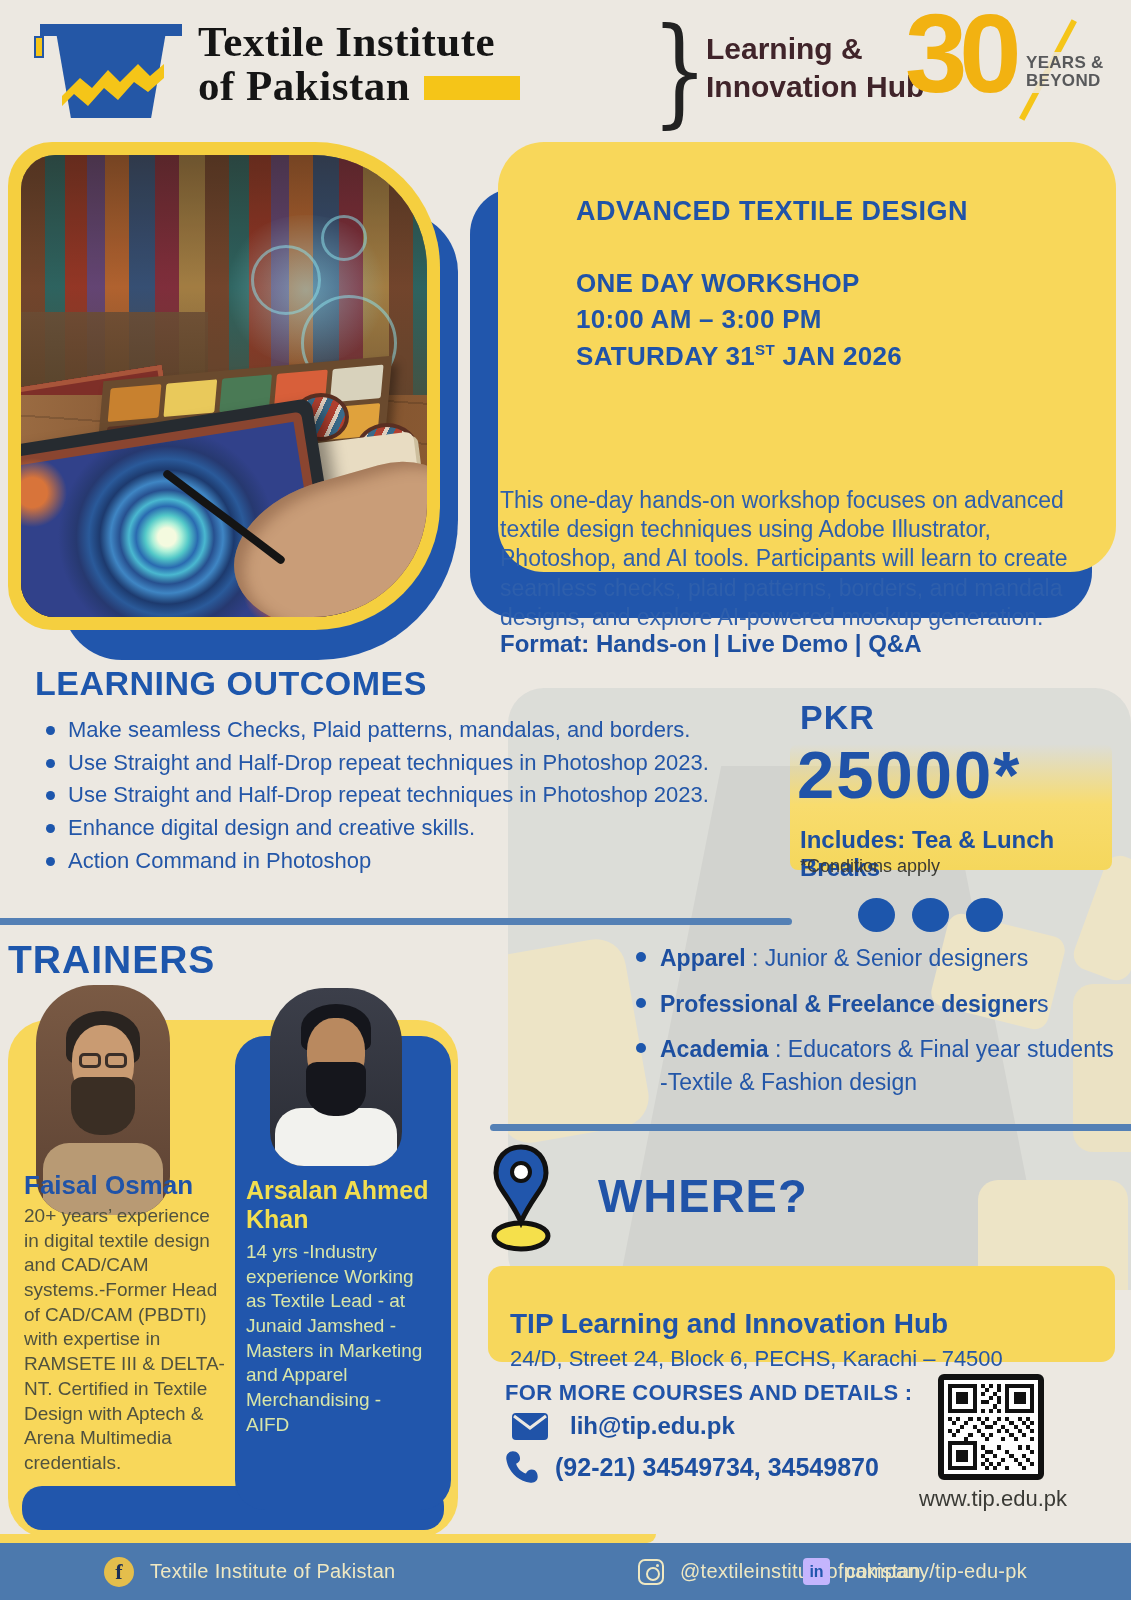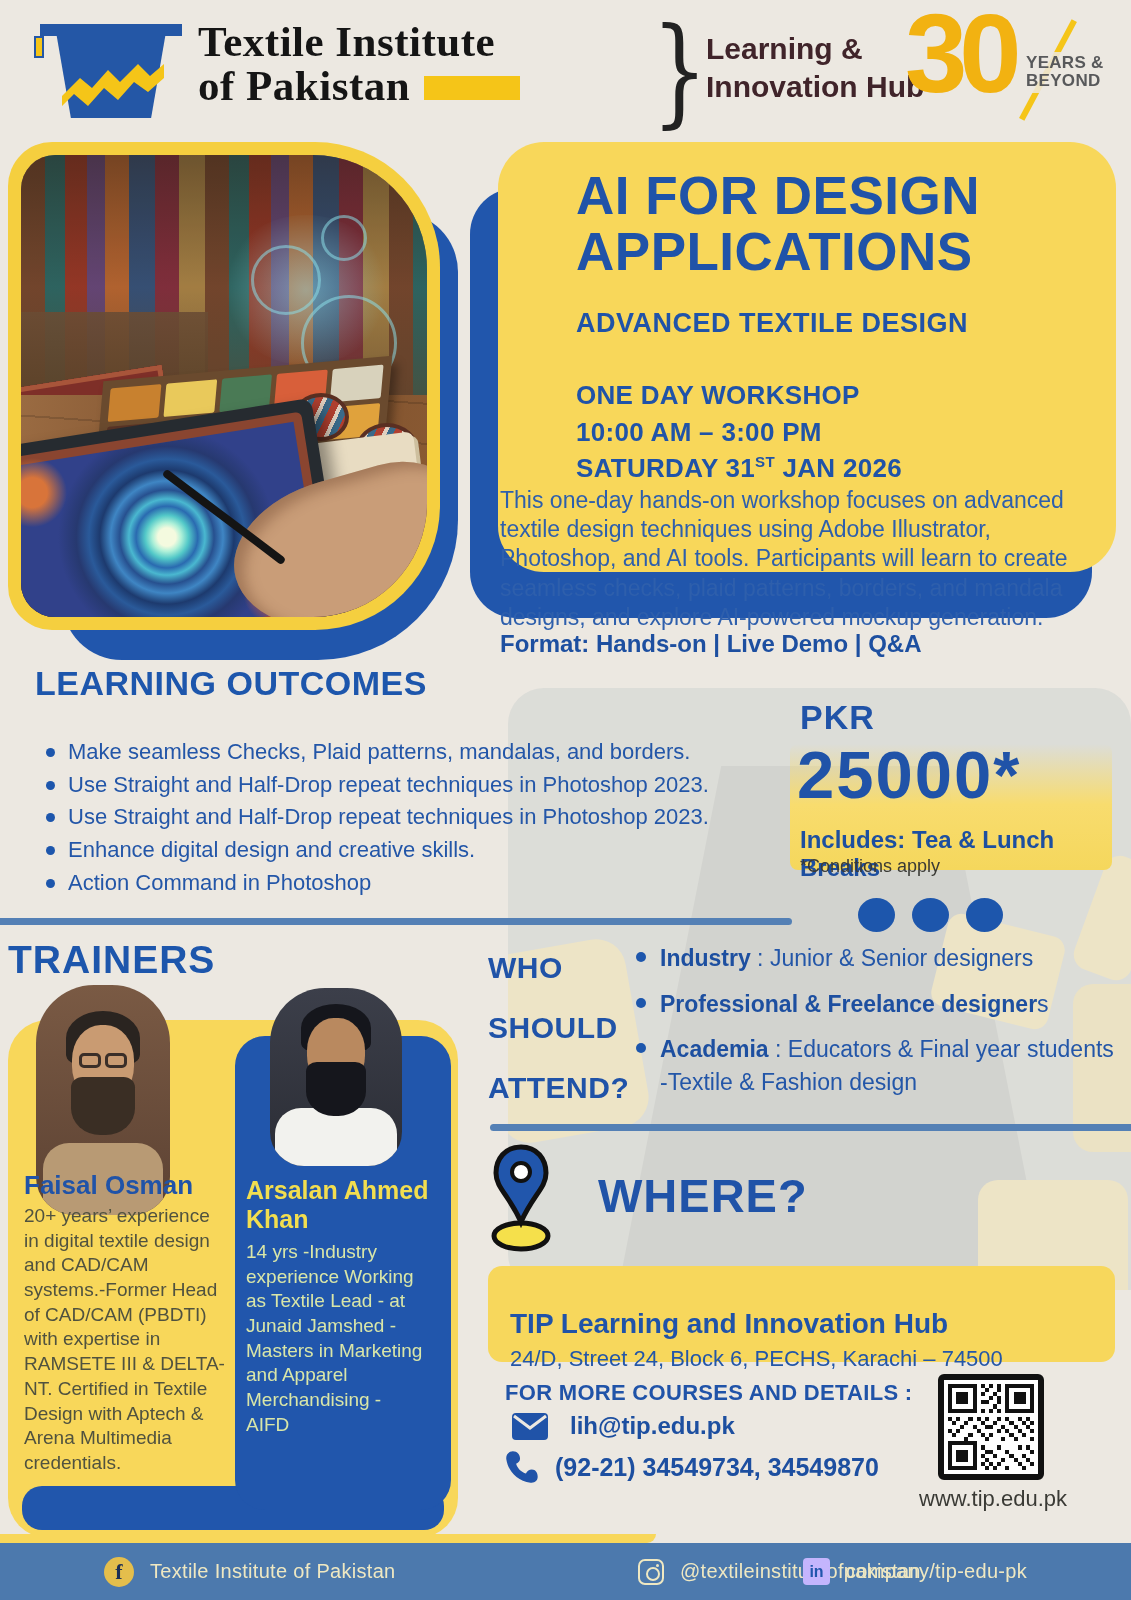--- a/index.html
+++ b/index.html
@@ -92,21 +92,21 @@
                border-radius:20px 0 0 20px; }
   .wm-beige3 { position:absolute; left:470px; bottom:0; width:150px; height:110px; background:#EDE4C6;
                border-radius:20px 20px 0 0; }
   .wm-beige4 { position:absolute; left:-20px; top:258px; width:150px; height:190px; background:#EDE4C6;
                transform:rotate(-10deg); border-radius:30px; }
   .wm-beige5 { position:absolute; left:580px; top:170px; width:60px; height:120px; background:#EDE4C6;
                transform:rotate(20deg); border-radius:16px; }
 
   
   .lo-heading { left:35px; top:664px; font-size:34px; font-weight:800; color:#1D56AC; letter-spacing:.5px; }
-  .lo-list { left:40px; top:740px; width:760px; list-style:none; }
+  .lo-list { left:40px; top:718px; width:760px; list-style:none; }
   .lo-list li { position:relative; padding-left:28px; font-size:22px; color:#2356A8; line-height:1.12;
                 margin-bottom:8px; }
   .lo-list li::before { content:""; position:absolute; left:6px; top:8px; width:9px; height:9px;
                 border-radius:50%; background:#1D56AC; }
 
   
   .price-band { left:790px; top:744px; width:322px; height:126px; border-radius:8px;
       background:linear-gradient(180deg,rgba(248,221,113,0) 0%,#F8DC6E 48%,#F5D75C 100%); }
   .price-cur { left:800px; top:698px; font-size:34px; font-weight:800; color:#2053A8; letter-spacing:1px; }
   .price-amt { left:797px; top:736px; font-size:67px; font-weight:800; color:#2053A8; letter-spacing:2px; }
@@ -240,24 +240,20 @@
       <div class="tablet">
         <div class="artwork"></div>
       </div>
       <div class="hand"></div>
       <div class="pen"></div>
     </div>
   </div>
 
   <div class="abs title-back z1"></div>
   <div class="abs title-card z2">
-    <div class="main-title">
-      <div>AI FOR DESIGN</div>
-      <div>APPLICATIONS</div>
-    </div>
     <div class="sub-title">ADVANCED TEXTILE DESIGN</div>
     <div class="workshop-block">
       <div>ONE DAY WORKSHOP</div>
       <div>10:00 AM – 3:00 PM</div>
       <div><span>SATURDAY 31</span><sup>ST</sup><span> JAN 2026</span></div>
     </div>
   </div>
   <p class="abs description z2">This one-day hands-on workshop focuses on advanced textile design techniques using Adobe Illustrator, Photoshop, and AI tools. Participants will learn to create seamless checks, plaid patterns, borders, and mandala designs, and explore AI-powered mockup generation.</p>
   <div class="abs format-line z2">Format: Hands-on | Live Demo | Q&amp;A</div>
 
@@ -312,27 +308,22 @@
     <div class="p-shirt" style="bottom:0;width:122px;height:58px;background:#f2f2ee;"></div>
     <div class="p-hair" style="top:16px;width:70px;height:48px;background:#15161c;"></div>
     <div class="p-face" style="top:30px;width:58px;height:70px;background:#b9895f;"></div>
     <div class="p-beard" style="top:74px;width:60px;height:54px;background:#15161c;"></div>
   </div>
   <div class="abs tr-name-f z4">Faisal Osman</div>
   <div class="abs tr-bio-f z4">20+ years’ experience in digital textile design and CAD/CAM systems.-Former Head of CAD/CAM (PBDTI) with expertise in RAMSETE III &amp; DELTA-NT. Certified in Textile Design with Aptech &amp; Arena Multimedia credentials.</div>
   <div class="abs tr-name-a z4">Arsalan Ahmed Khan</div>
   <div class="abs tr-bio-a z4">14 yrs -Industry experience Working as Textile Lead - at Junaid Jamshed - Masters in Marketing and Apparel Merchandising - AIFD</div>
 
-  <div class="abs att-label z2">
-    <div>WHO</div>
-    <div>SHOULD</div>
-    <div>ATTEND?</div>
-  </div>
   <ul class="abs att-list z2">
-    <li><b>Industry</b><span> : Junior &amp; Senior designers</span></li>
+    <li><b>Apparel</b><span> : Junior &amp; Senior designers</span></li>
     <li><b>Professional &amp; Freelance designer</b><span>s</span></li>
     <li><b>Academia</b><span> : Educators &amp; Final year students -Textile &amp; Fashion design</span></li>
   </ul>
 
   <svg class="abs pin z3" width="62" height="110" viewBox="0 0 62 110">
     <ellipse cx="31" cy="94" rx="27" ry="13" fill="#F5E04B" stroke="#111" stroke-width="5"></ellipse>
     <path d="M31 5 C15 5 6 17 6 31 C6 46 19 53 31 80 C43 53 56 46 56 31 C56 17 47 5 31 5 Z" fill="#2156AC" stroke="#111" stroke-width="5"></path>
     <circle cx="31" cy="30" r="9" fill="#fff" stroke="#111" stroke-width="4"></circle>
   </svg>
   <div class="abs where-heading z3">WHERE?</div>

